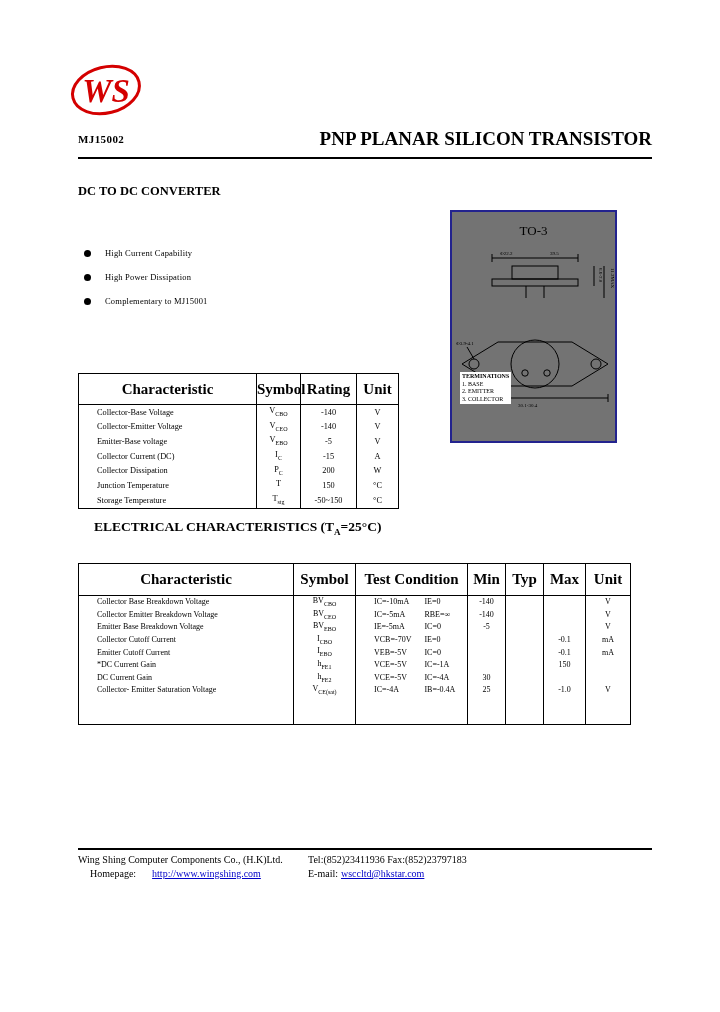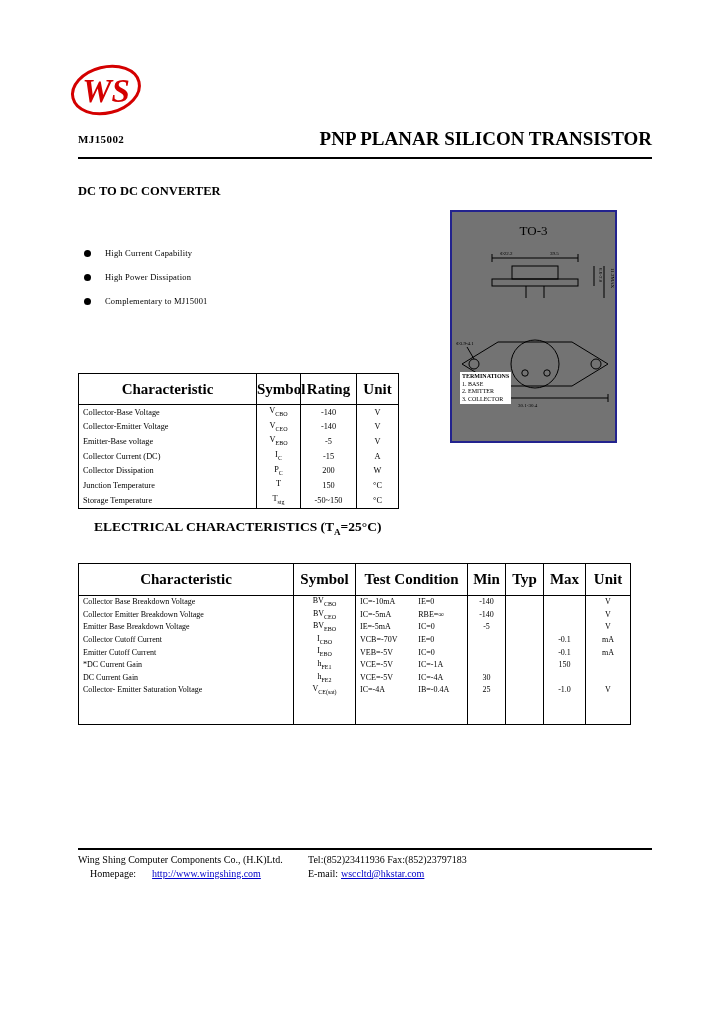--- a/index.html
+++ b/index.html
@@ -45,21 +45,21 @@
   
   table { border-collapse:collapse; position:absolute; background:#fff; table-layout:fixed; border:1px solid #000; }
   th { border:1px solid #000; font-size:15px; font-weight:bold; padding:0; text-align:center; }
   td { border-left:1px solid #000; border-right:1px solid #000; padding:0 3px; white-space:nowrap; overflow:hidden; }
   #t1 { left:78px; top:373px; width:320px; }
   #t1 th { height:31px; }
   #t1 td { font-size:8.3px; height:11px; line-height:11px; }
   #t2 { left:78px; top:563px; width:552px; }
   #t2 th { height:32px; }
   #t2 td { font-size:8px; height:10px; line-height:10px; }
-  td.c { text-align:left; padding-left:4px; }
+  td.c { text-align:left; padding-left:18px; }
   td.n { text-align:center; }
   td.t span.t1 { display:inline-block; width:56%; }
   td sub { font-size:6px; }
   tr.spacer td { height:28px !important; }
 
   
   .footer-rule { position:absolute; left:78px; top:848px; width:574px; border-top:2px solid #000; }
   .foot { position:absolute; font-size:10px; }
   #company { left:78px; top:854px; }
   #tel { left:308px; top:854px; }

